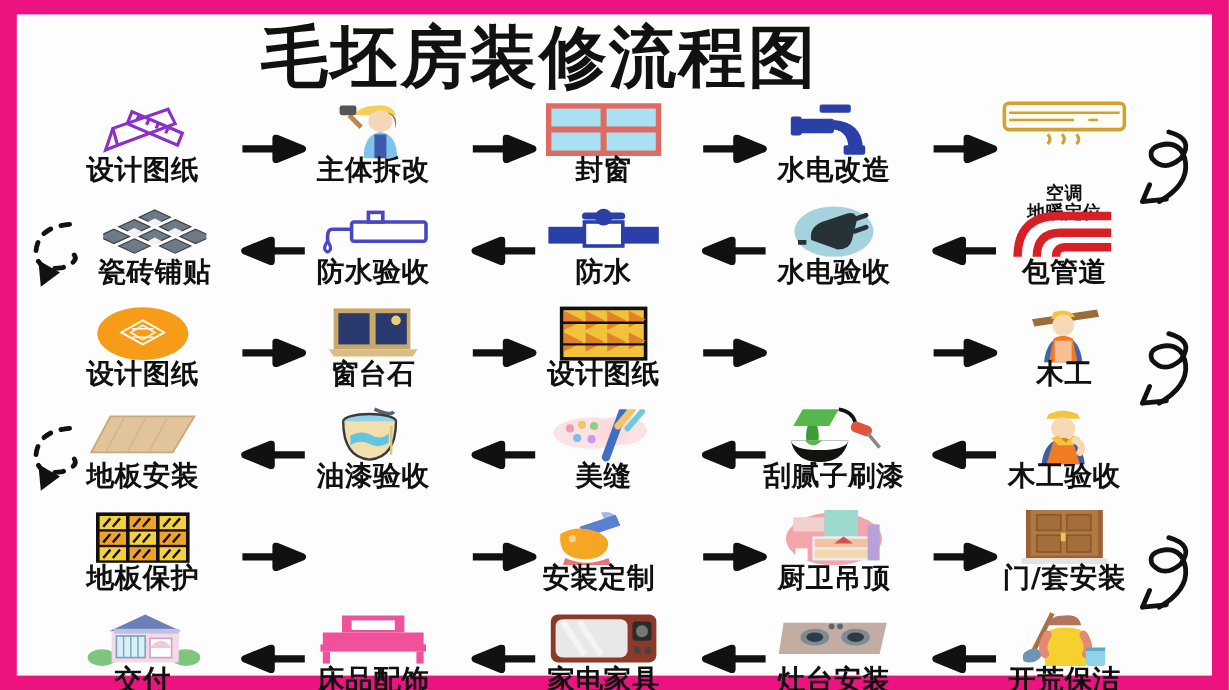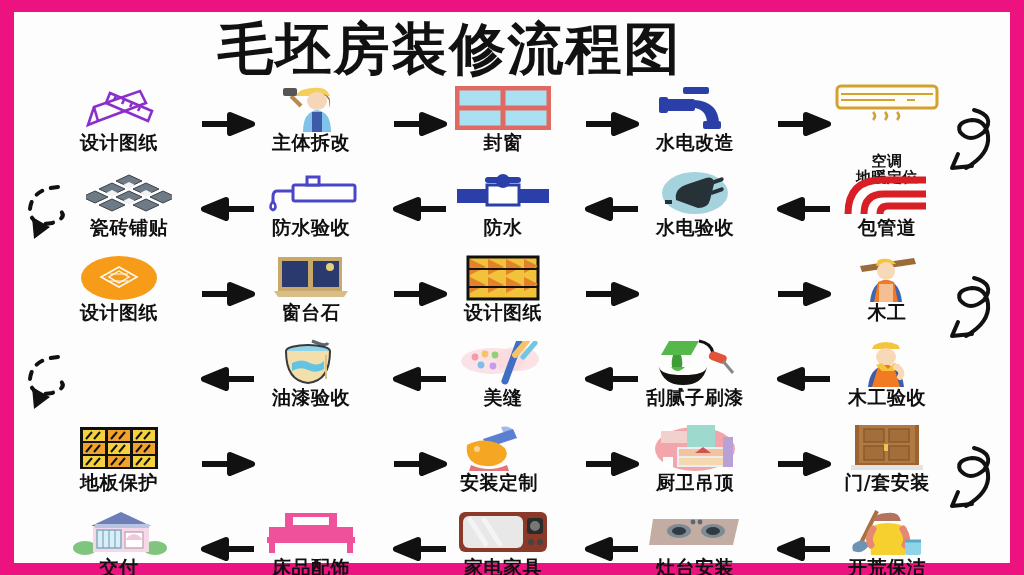--- a/index.html
+++ b/index.html
@@ -26,21 +26,21 @@
   .grid{position:absolute;left:0;top:72px;width:996px;}
   .row{position:relative;height:85px;}
   .cell{
     position:absolute;width:150px;top:0;height:85px;
     display:flex;flex-direction:column;align-items:center;justify-content:flex-start;
   }
   .icon{height:48px;width:110px;display:flex;align-items:center;justify-content:center;}
   .icon svg{display:block;}
   .lbl{
     margin-top:1px;
-    font-size:19px;line-height:19px;
+    font-size:23px;line-height:19px;
     color:#101010;font-weight:600;
     text-align:center;white-space:nowrap;
     letter-spacing:0.5px;
   }
   .lbl.two{font-size:15px;line-height:16px;white-space:normal;width:130px;margin-top:29px;}
   .arrow{position:absolute;top:28px;width:56px;height:24px;}
   .curl{position:absolute;width:60px;height:74px;}
   .dash{position:absolute;width:74px;height:74px;}
 </style>
 </head>
@@ -338,20 +338,29 @@
     </div>
 
     <div class="row">
       <div class="dash" style="left:-4px;top:14px">
         <svg width="74" height="74" viewBox="0 0 74 74">
           <g fill="none" stroke="#111" stroke-width="4" stroke-linecap="round" stroke-dasharray="7 9">
             <path d="M48 4 q-26 2 -28 22 q0 18 22 14 q18 -6 6 -14"></path>
           </g>
           <path d="M22 34 l2 22 l16 -12 z" fill="#111"></path>
         </svg>
+      </div>
+      <div class="cell" style="left:30px">
+        <div class="icon">
+          <svg width="90" height="40" viewBox="0 0 90 40">
+            <path d="M18 4 L88 4 L70 34 L2 34 Z" fill="#e2c49a" stroke="#c9a87a" stroke-width="1.5"></path>
+            <path d="M30 4 L14 34 M48 4 L32 34 M66 4 L50 34" stroke="#d6b287" stroke-width="1.2"></path>
+          </svg>
+        </div>
+        <div class="lbl">地板安装</div>
       </div>
       <div class="arrow" style="left:186px">
         <svg width="56" height="24" viewBox="0 0 56 24">
             <path d="M54 12 H22 M26 3 L4 12 L26 21 Z" stroke="#111" stroke-width="6" fill="#111" stroke-linejoin="round"></path>
           </svg>
       </div>
       <div class="cell" style="left:222px">
         <div class="icon">
           <svg width="66" height="48" viewBox="0 0 66 48">
             <path d="M34 2 q14 6 16 2" stroke="#5a6570" stroke-width="3" fill="none"></path>

